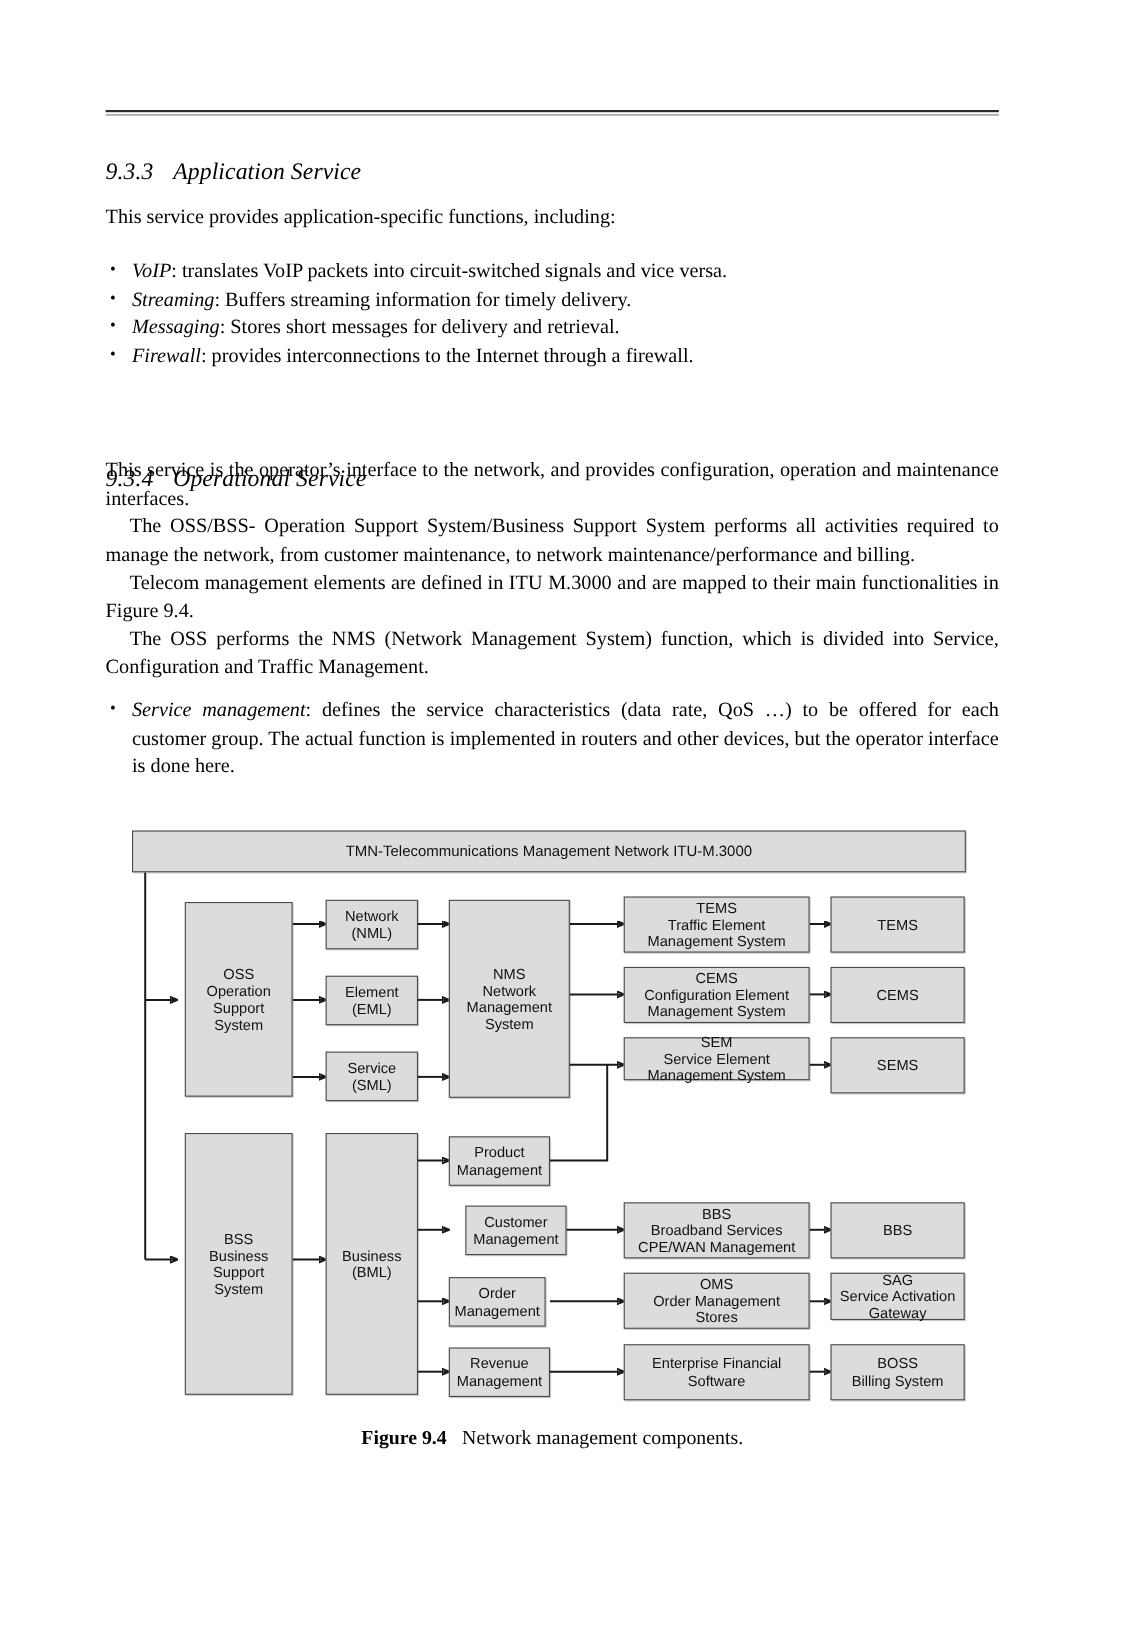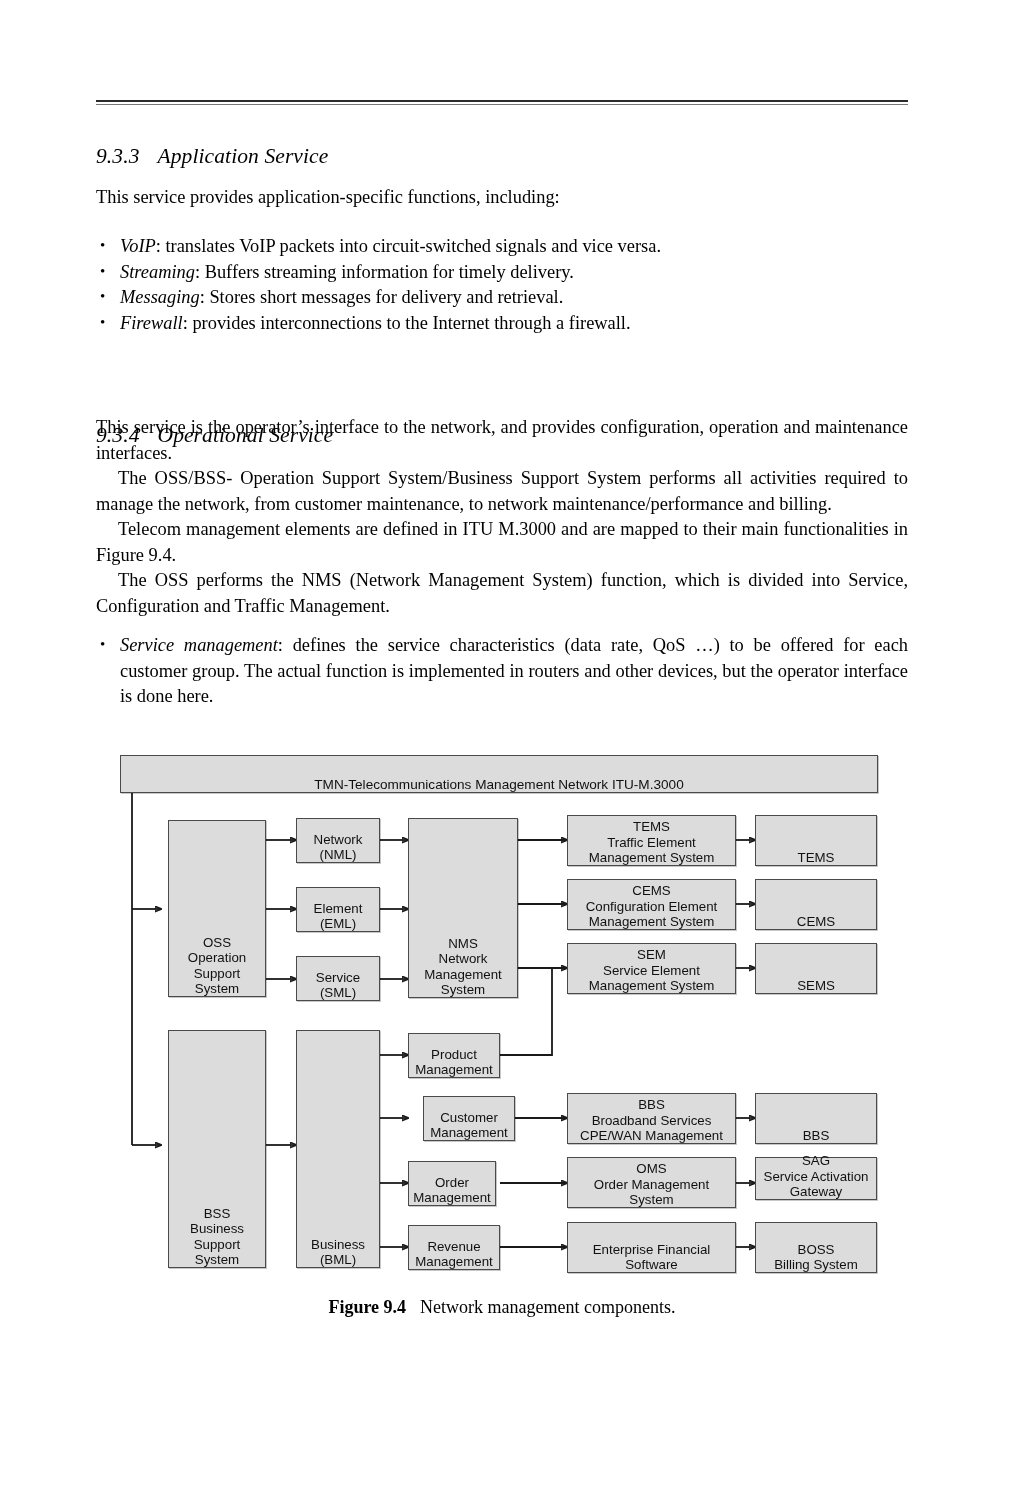--- a/index.html
+++ b/index.html
@@ -34,21 +34,21 @@
   .bitem.wide{text-align:justify;}
 
   
   .figwrap{position:absolute;left:0;top:0;width:1032px;height:1500px;pointer-events:none;}
   .fig{position:absolute;left:118px;top:752px;width:762px;height:522px;}
   .fig *{pointer-events:auto;}
   .box{
     position:absolute;box-sizing:border-box;
     background:#dcdcdc;border:1.6px solid #4a4a4a;
     font-family:"Liberation Sans", sans-serif;
-    display:flex;align-items:flex-end;justify-content:center;text-align:center;
+    display:flex;align-items:center;justify-content:center;text-align:center;
     font-size:13.3px;line-height:15.2px;color:#111;
     box-shadow:1px 1px 0 rgba(0,0,0,.22);
   }
   .box span{display:block;white-space:pre-line;}
   .box.wide{font-size:13.6px;}
   svg.links{position:absolute;left:0;top:0;width:762px;height:522px;overflow:visible;}
   svg.links line, svg.links path, svg.links polyline{stroke:#1a1a1a;stroke-width:1.8;fill:none;}
 
   .figcap{position:absolute;left:96px;top:1297px;width:812px;text-align:center;font-size:18px;}
   .figcap b{font-weight:bold;}
@@ -177,21 +177,21 @@
 
     <div class="box" style="left:449px;top:127px;width:169px;height:51px;">
           <span>CEMS
 Configuration Element
 Management System</span>
         </div>
     <div class="box" style="left:637px;top:127px;width:122px;height:51px;">
           <span>CEMS</span>
         </div>
 
-    <div class="box" style="left:449px;top:191px;width:169px;height:51px;">
+    <div class="box" style="left:449px;top:191px;width:169px;height:39px;">
           <span>SEM
 Service Element
 Management System</span>
         </div>
     <div class="box" style="left:637px;top:191px;width:122px;height:51px;">
           <span>SEMS</span>
         </div>
 
     <div class="box" style="left:50px;top:278px;width:98px;height:238px;">
           <span>BSS
@@ -226,21 +226,21 @@
 Broadband Services
 CPE/WAN Management</span>
         </div>
     <div class="box" style="left:637px;top:341px;width:122px;height:51px;">
           <span>BBS</span>
         </div>
 
     <div class="box" style="left:449px;top:405px;width:169px;height:51px;">
           <span>OMS
 Order Management
-System</span>
+Stores</span>
         </div>
     <div class="box" style="left:637px;top:405px;width:122px;height:43px;">
           <span>SAG
 Service Activation
 Gateway</span>
         </div>
 
     <div class="box" style="left:449px;top:470px;width:169px;height:51px;">
           <span>Enterprise Financial
 Software</span>

